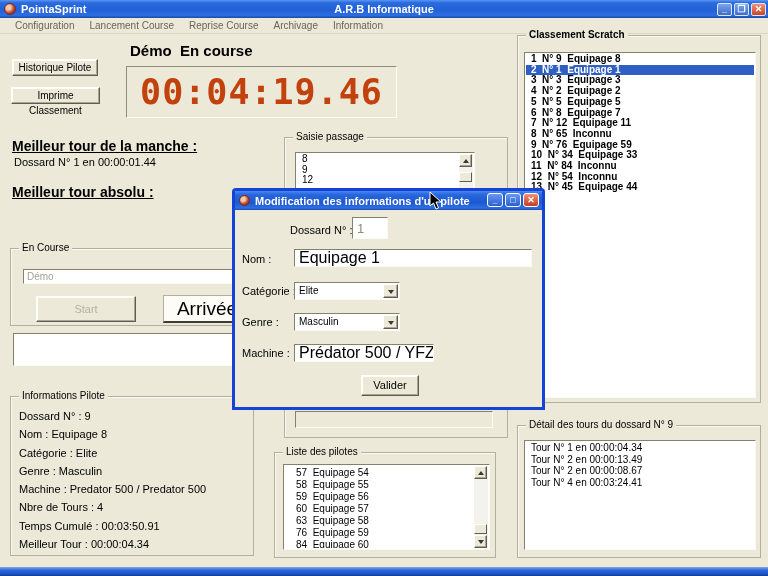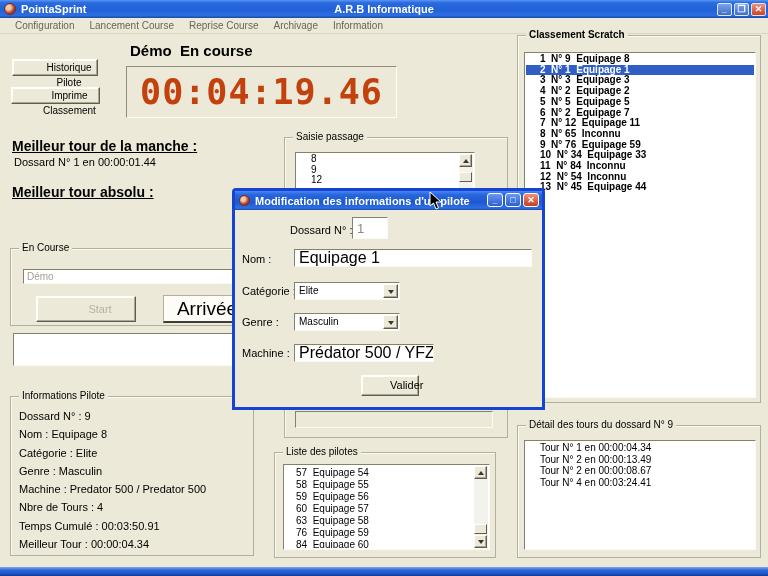--- a/index.html
+++ b/index.html
@@ -23,26 +23,26 @@
     border-bottom:1px solid #d9d6c5; display:flex; align-items:center; gap:15px; padding-left:15px;
     color:#68655a; font-size:10px; }
   .menubar span { cursor:default; }
 
   .bottom-strip { position:absolute; left:0; bottom:0; width:768px; height:9px;
     background:linear-gradient(180deg,#7fa9ef 0%,#2c67da 35%,#1e55c4 75%,#0c3a95 100%); }
 
   
   .btn { background:#ece9d8; border:1px solid; border-color:#fffef9 #5f5d50 #5f5d50 #fffef9;
     box-shadow:inset -1px -1px 0 #a9a695, inset 1px 1px 0 #fffef9;
-    font-size:10px; text-align:center; cursor:default;padding-left:28px; }
+    font-size:10px; text-align:center; cursor:default; }
   .sunken { background:#fff; border:1px solid; border-color:#84816f #fbfaf3 #fbfaf3 #84816f; }
   .group { position:absolute; border:1px solid #b2af9f; box-shadow:inset 1px 1px 0 #fbfaf0; }
   .group > .legend { position:absolute; top:-7px; left:8px; background:#ece9d8; padding:0 3px; font-size:10px; }
   .list { overflow:hidden; }
-  .list .row { font-size:10px; line-height:10.7px; padding-left:14px; white-space:pre; }
+  .list .row { font-size:10px; line-height:10.7px; padding-left:5px; white-space:pre; }
   .list .row.selected { background:#2f5fc5; color:#fff; }
 
   .scrollbar { position:absolute; top:1px; right:1px; bottom:1px; width:14px; background:#f3f2ec; }
   .sb-btn { position:absolute; left:0; width:13px; height:13px; background:#ece9d8; border:1px solid;
     border-color:#fffef9 #5f5d50 #5f5d50 #fffef9; box-shadow:inset -1px -1px 0 #a9a695; }
   .sb-btn.up { top:0; } .sb-btn.down { bottom:0; }
   .tri-up { position:absolute; left:3px; top:4px; width:0; height:0;
     border-left:3px solid transparent; border-right:3px solid transparent; border-bottom:4px solid #3a382e; }
   .tri-down { position:absolute; left:3px; top:4px; width:0; height:0;
     border-left:3px solid transparent; border-right:3px solid transparent; border-top:4px solid #3a382e; }
@@ -235,21 +235,21 @@
   <div id="group-classement" class="group">
     <span class="legend">Classement Scratch</span>
     <div id="classement-list" class="sunken">
       <div id="classement-rows" class="list">
 
       <div class="row">1  N° 9  Equipage 8</div>
           <div class="row selected">2  N° 1  Equipage 1</div>
           <div class="row">3  N° 3  Equipage 3</div>
           <div class="row">4  N° 2  Equipage 2</div>
           <div class="row">5  N° 5  Equipage 5</div>
-          <div class="row">6  N° 2  Equipage 7</div>
+          <div class="row">6  N° 8  Equipage 7</div>
           <div class="row">7  N° 12  Equipage 11</div>
           <div class="row">8  N° 65  Inconnu</div>
           <div class="row">9  N° 76  Equipage 59</div>
           <div class="row">10  N° 34  Equipage 33</div>
           <div class="row">11  N° 84  Inconnu</div>
           <div class="row">12  N° 54  Inconnu</div>
           <div class="row">13  N° 45  Equipage 44</div>
         </div>
     </div>
   </div>

